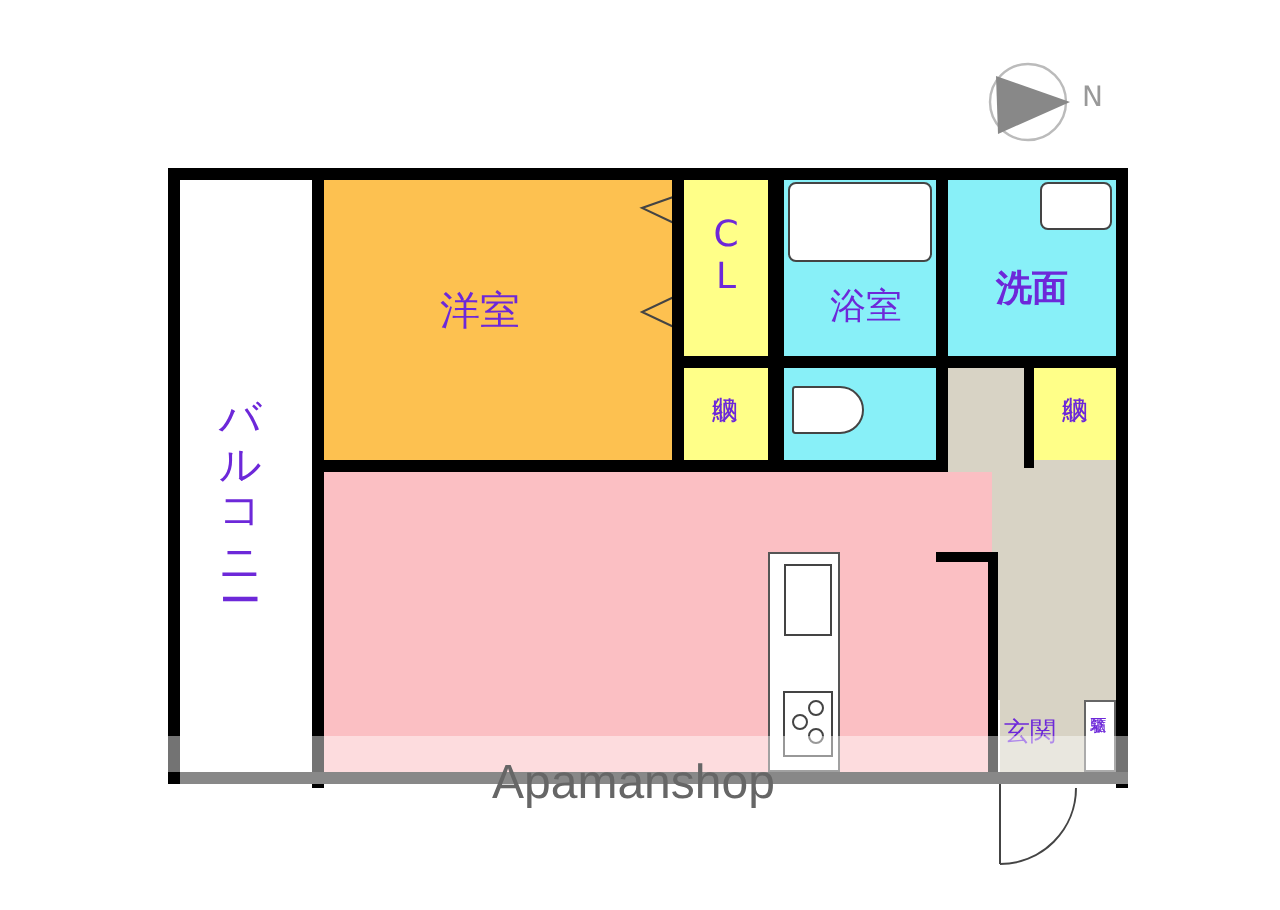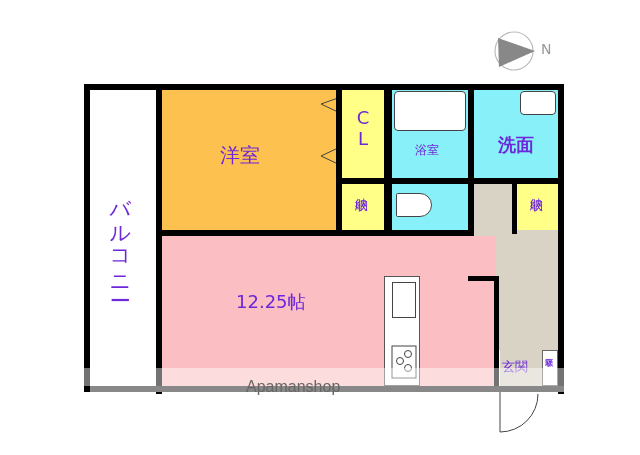--- a/index.html
+++ b/index.html
@@ -33,39 +33,38 @@
 </svg>
 
 <div class="abs" style="left:342px;top:90px;width:42px;height:88px;background:#ffff88;"></div>
 <div class="room-label" style="left:354px;top:108px;font-size:18px;width:18px;word-break:break-all;">CL</div>
 
 <div class="abs" style="left:342px;top:184px;width:42px;height:46px;background:#ffff88;"></div>
 <div class="room-label vert" style="left:353px;top:188px;font-size:13px;">収納</div>
 
 <div class="abs" style="left:392px;top:90px;width:76px;height:88px;background:#88f0f8;"></div>
 <div class="abs" style="left:394px;top:91px;width:72px;height:40px;background:#fff;border:1px solid #444;border-radius:4px;"></div>
-<div class="room-label" style="left:415px;top:144px;font-size:12px;">浴室</div>
+<div class="room-label" style="left:415px;top:144px;font-size:18px;">浴室</div>
 
 <div class="abs" style="left:392px;top:184px;width:76px;height:46px;background:#88f0f8;"></div>
 <div class="abs" style="left:396px;top:193px;width:36px;height:24px;background:#fff;border:1px solid #444;border-radius:2px 14px 14px 2px;"></div>
 
 <div class="abs" style="left:474px;top:90px;width:84px;height:88px;background:#88f0f8;"></div>
 <div class="abs" style="left:520px;top:91px;width:36px;height:24px;background:#fff;border:1px solid #444;border-radius:4px;"></div>
 <div class="room-label" style="left:498px;top:135px;font-size:18px;font-weight:bold;">洗面</div>
 
 <div class="abs" style="left:472px;top:180px;width:86px;height:170px;background:#d8d3c5;"></div>
 
 <div class="abs" style="left:516px;top:184px;width:42px;height:46px;background:#ffff88;"></div>
 <div class="room-label vert" style="left:528px;top:188px;font-size:13px;">収納</div>
 
 <div class="abs" style="left:162px;top:236px;width:306px;height:150px;background:#fbbfc3;"></div>
 <div class="abs" style="left:440px;top:236px;width:56px;height:40px;background:#fbbfc3;"></div>
 <div class="abs" style="left:468px;top:276px;width:28px;height:110px;background:#fbbfc3;"></div>
 <div class="room-label" style="left:236px;top:292px;font-size:18px;">
-  <div>12.25帖</div>
 </div>
 
 <div class="abs" style="left:384px;top:276px;width:36px;height:110px;background:#fff;border:1px solid #555;"></div>
 <div class="abs" style="left:392px;top:282px;width:24px;height:36px;background:#fff;border:1px solid #444;"></div>
 <svg style="left:392px;top:346px;" width="24" height="32">
   <rect x="0" y="0" width="24" height="32" fill="#fff" stroke="#444"></rect>
   <circle cx="16" cy="8" r="3.5" fill="none" stroke="#444"></circle>
   <circle cx="8" cy="15" r="3.5" fill="none" stroke="#444"></circle>
   <circle cx="16" cy="22" r="3.5" fill="none" stroke="#444"></circle>
 </svg>
@@ -89,13 +88,13 @@
 <div class="wall" style="left:494px;top:276px;width:5px;height:116px;"></div>
 <div class="wall" style="left:84px;top:386px;width:480px;height:6px;background:#888;"></div>
 <div class="wall" style="left:84px;top:84px;width:6px;height:308px;"></div>
 
 <svg style="left:500px;top:392px;" width="40" height="44">
   <line x1="0" y1="0" x2="0" y2="40" stroke="#444"></line>
   <path d="M0,40 A38,38 0 0 0 38,2" fill="none" stroke="#444"></path>
 </svg>
 
 <div class="abs" style="left:84px;top:368px;width:480px;height:18px;background:rgba(255,255,255,0.45);"></div>
-<div class="abs" style="left:246px;top:378px;font-size:16px;color:#666;font-family:'Liberation Sans',sans-serif;">Apamanshop</div>
+<div class="abs" style="left:246px;top:378px;font-size:24px;color:#666;font-family:'Liberation Sans',sans-serif;">Apamanshop</div>
 
 </body></html>

